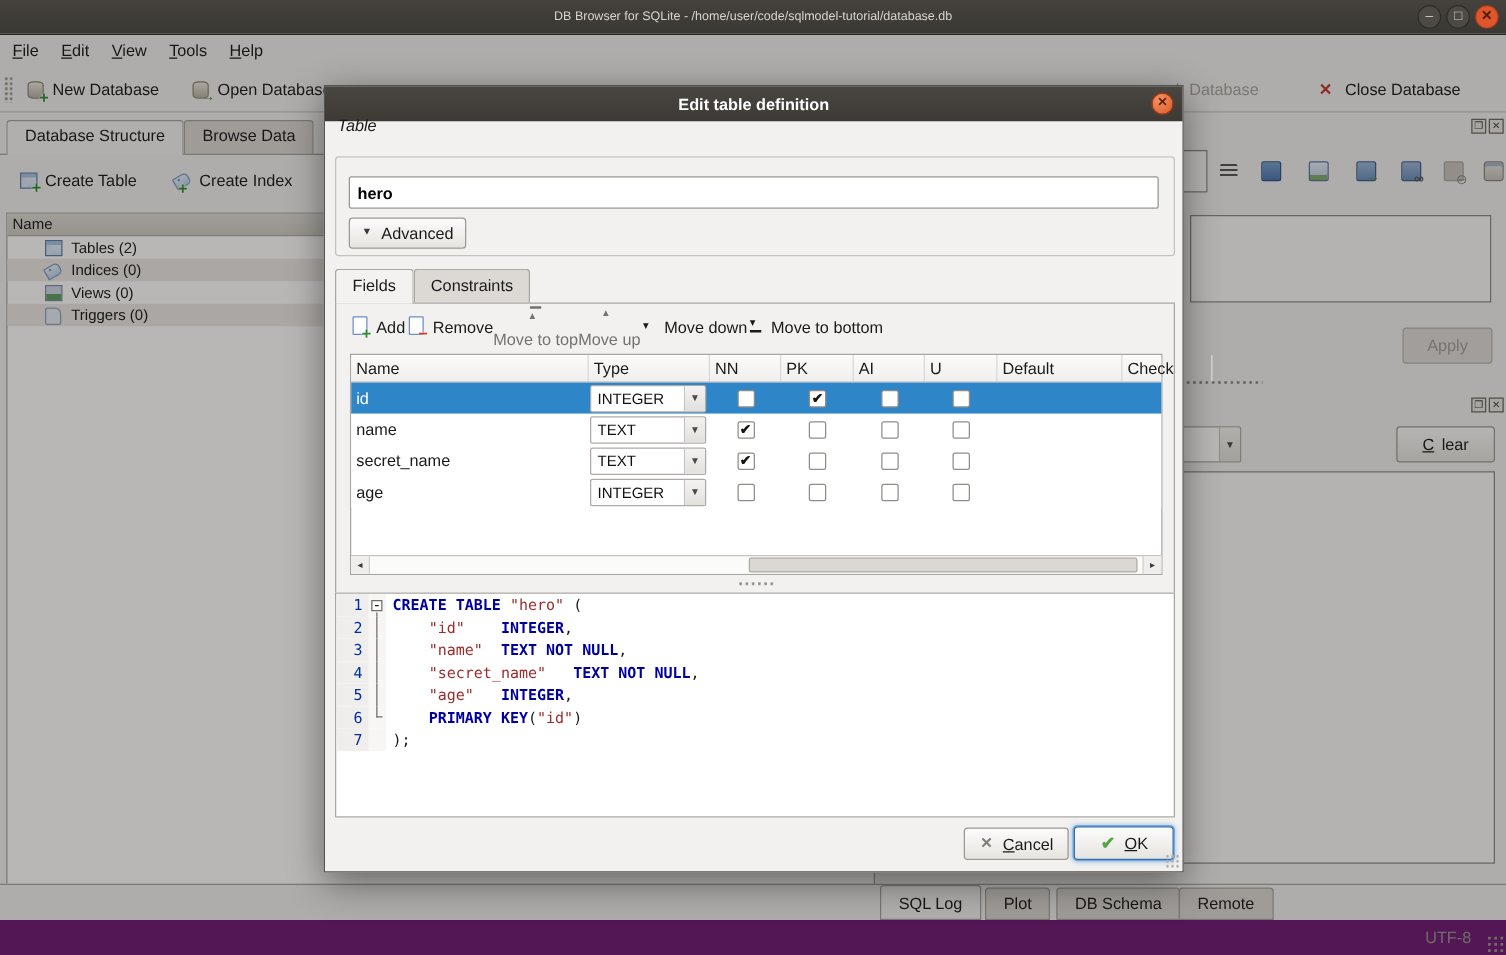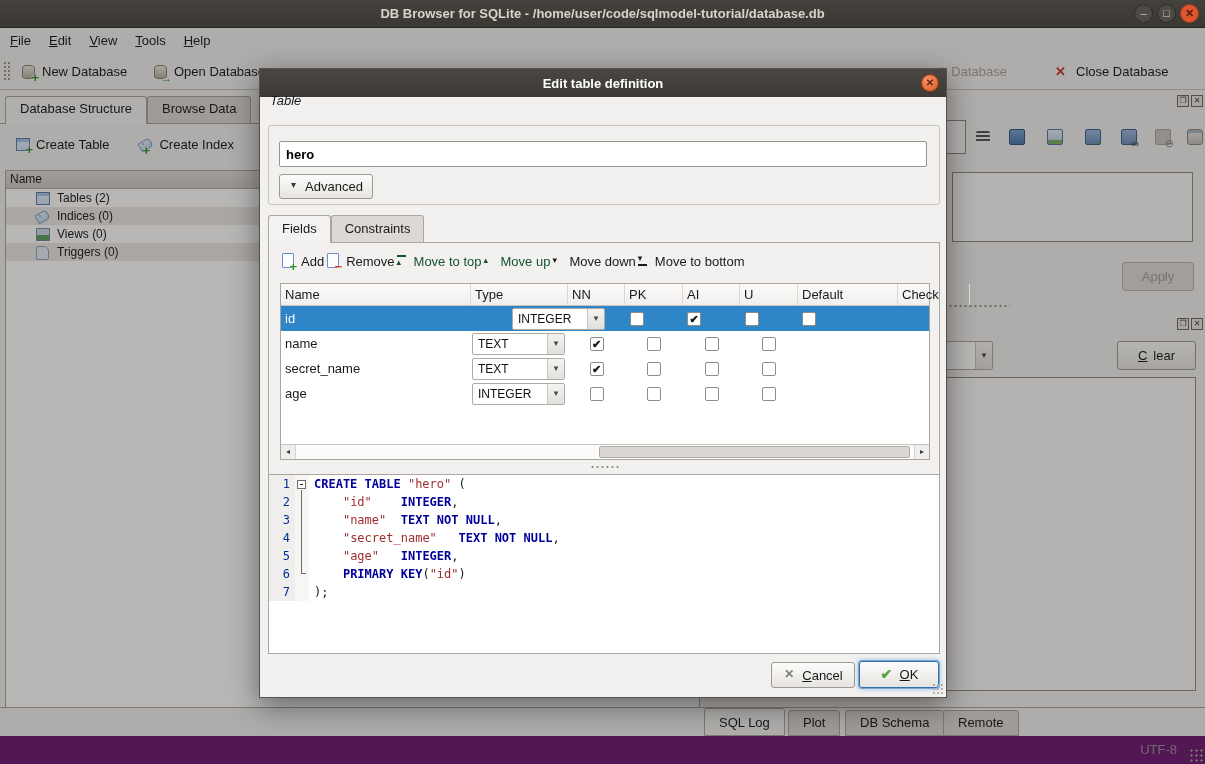--- a/index.html
+++ b/index.html
@@ -4,21 +4,21 @@
 <style>
   * { margin:0; padding:0; box-sizing:border-box; }
   html,body { width:1205px; height:764px; }
   body { font-family:"Liberation Sans", sans-serif; font-size:13px; color:#1a1a1a; background:#f2f1f0; overflow:hidden; }
   #screen { position:relative; width:1205px; height:764px; background:#f2f1f0; overflow:hidden; }
 
   
   #titlebar { position:absolute; left:0; top:0; width:1205px; height:28px;
     background:linear-gradient(#45423d,#3a3833); border-bottom:1px solid #262521;
     display:flex; align-items:center; justify-content:center; z-index:60; }
-  #titlebar .title { color:#d8d4cc; font-weight:bold; font-size:13px; }
+  #titlebar .title { color:#d8d4cc; font-weight:normal; font-size:10px; }
   .winctrls { position:absolute; right:6px; top:4px; display:flex; gap:4px; }
   .winbtn { width:19px; height:19px; border-radius:50%; background:#4d4a45; border:1px solid #2e2c28;
     color:#cfcbc2; font-size:11px; line-height:16px; text-align:center; }
   .winbtn.close { background:#e0562c; border-color:#9e3c1b; color:#4e1d0c; font-weight:bold; }
 
   
   #menubar { position:absolute; left:0; top:28px; width:1205px; height:25px; background:#f2f1f0;
     display:flex; align-items:center; gap:0; padding-left:10px; }
   .menu-item { padding:3px 10px 3px 0; margin-right:8px; }
   #main-toolbar { position:absolute; left:0; top:53px; width:1205px; height:37px; background:#f2f1f0;
@@ -28,21 +28,21 @@
   .tb-grip { position:absolute; left:3px; top:8px; width:7px; height:21px;
     background:radial-gradient(circle,#9a978f 1px,transparent 1.3px) 0 0/4px 4px; }
   .tb-sliver { position:absolute; top:61px; width:16px; height:7px; border-radius:3px 3px 0 0;
     background:#b9b6b0; opacity:.6; }
 
   
   .btn { display:inline-flex; align-items:center; justify-content:center; gap:6px;
     background:linear-gradient(#fcfcfb,#e6e4e0); border:1px solid #9c9893; border-radius:3px; font-size:13px; }
   .btn.disabled { color:#a3a09b; background:#dedcd8; border-color:#b7b4af; }
   .flatbtn { display:inline-flex; align-items:center; gap:5px; }
-  .flatbtn.disabled { color:#14532d; }
+  .flatbtn.disabled { color:#737373;flex-direction:column; }
   u { text-decoration:underline; }
 
   
   .ic { position:relative; display:inline-block; width:17px; height:16px; flex:none; }
   .ic-db::before { content:""; position:absolute; left:2px; top:1px; width:11px; height:12px;
     background:linear-gradient(#eee9df,#b6b1a5); border:1px solid #87816f; border-radius:5px/3px; }
   .ic-dbnew::after { content:"+"; position:absolute; right:-2px; bottom:-5px; color:#2f8f2f;
     font-weight:bold; font-size:13px; text-shadow:0 0 2px #fff,0 0 2px #fff; }
   .ic-dbopen::after { content:"\2192"; position:absolute; right:-3px; bottom:-4px; color:#2f8f2f;
     font-weight:bold; font-size:11px; text-shadow:0 0 2px #fff; }
@@ -353,21 +353,21 @@
             <span class="hc" style="width: 190px;">Name</span>
             <span class="hc" style="width: 97px;">Type</span>
             <span class="hc" style="width: 57px;">NN</span>
             <span class="hc" style="width: 58px;">PK</span>
             <span class="hc" style="width: 57px;">AI</span>
             <span class="hc" style="width: 58px;">U</span>
             <span class="hc" style="width: 100px;">Default</span>
             <span class="hc" style="width: 72px;">Check</span>
           </div>
         <div id="grid-rows" style="display:contents"><div class="grid-row sel">
-              <span class="gc" style="width: 230px;">id</span>
+              <span class="gc" style="width: 190px;">id</span>
               <span class="gc" style="width: 97px; padding-left: 1px;">
                 <span class="combo" style="width: 93px;">
                   <span>INTEGER</span>
                   <span class="arr">▼</span>
                 </span>
               </span>
               <span class="gc center" style="width: 57px;">
                 <span class="cb"></span>
               </span>
               <span class="gc center" style="width: 58px;">

